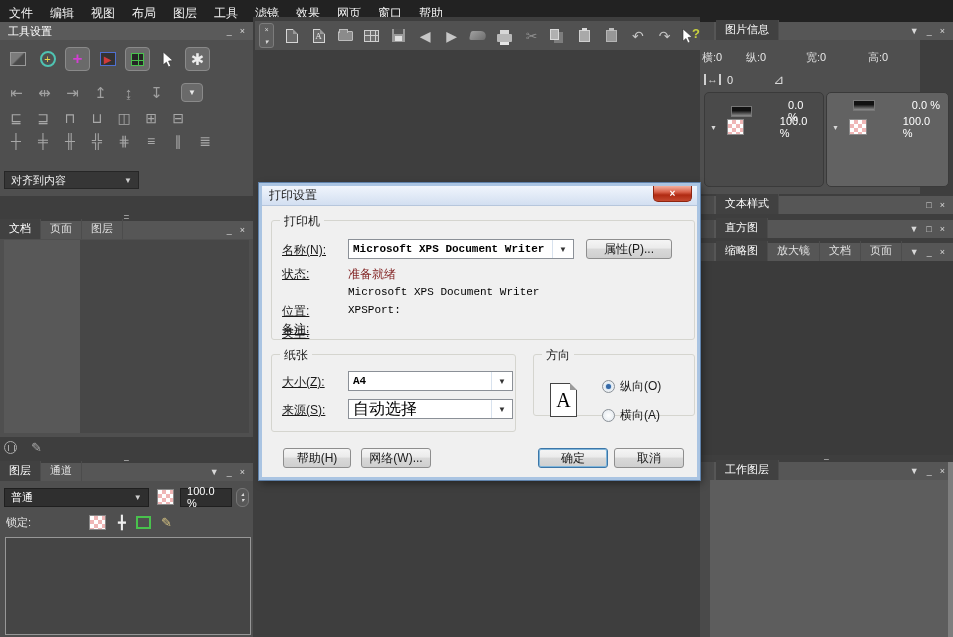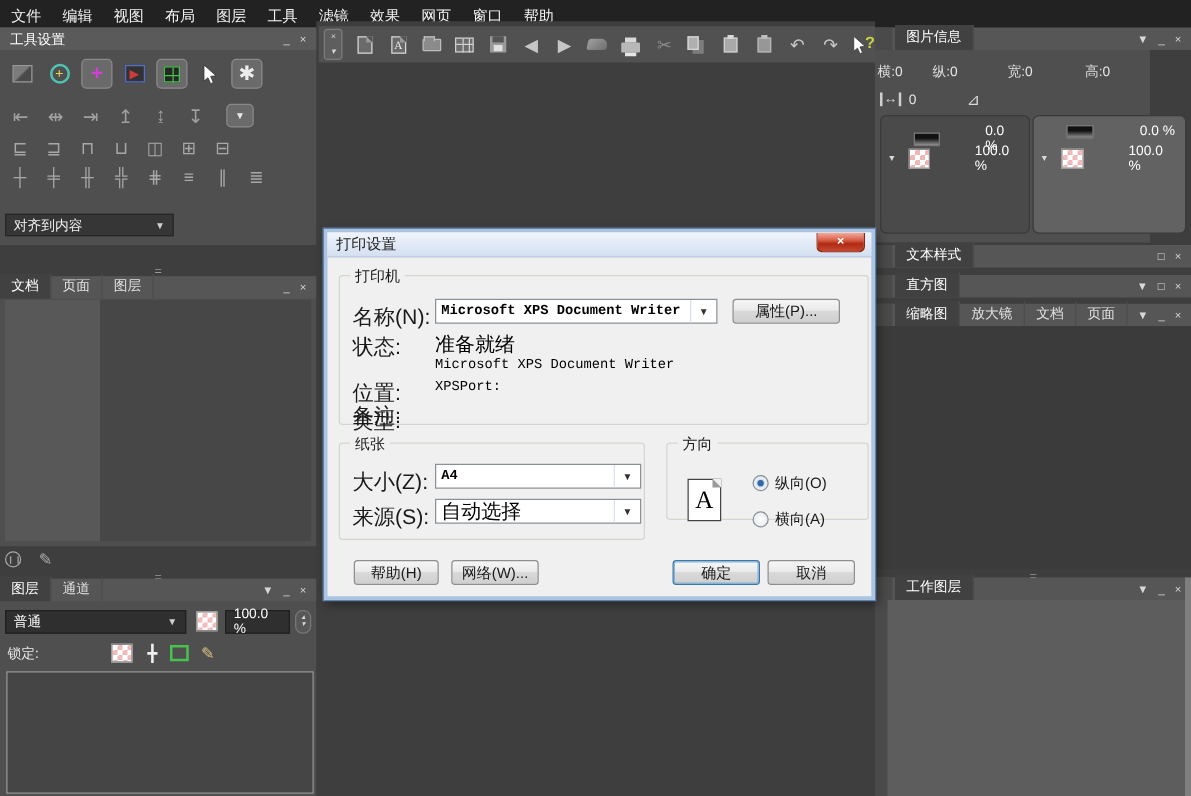--- a/index.html
+++ b/index.html
@@ -117,23 +117,23 @@
   .viewtabs-body { left:700px; top:261px; width:253px; height:194px; background:#3b3b3b; }
   .work-body { left:700px; top:480px; width:253px; height:157px; background:#5d5d5d; border-left:10px solid #4a4a4a; }
   .redge { left:948px; top:462px; width:5px; height:175px; background:#7e7e7e; }
 
   
   .dialog { left:259px; top:183px; width:441px; height:297px; background:#f0f0f0; border:3px solid #aac4e2; outline:1px solid #5f82ab; box-shadow:2px 3px 8px rgba(0,0,0,.45); }
   .dtitle { height:20px; background:linear-gradient(#f0f5fc,#d3dff1); border-bottom:1px solid #b6c6dc; display:flex; align-items:center; padding-left:7px; font-size:12px; color:#222; position:relative; }
   .dclose { position:absolute; right:5px; top:0; width:39px; height:16px; background:linear-gradient(#f2b0a0,#d9614a 40%,#b02a12 60%,#c4482f); border:1px solid #8e2510; border-top:none; border-radius:0 0 5px 5px; color:#fff; font-size:10px; font-weight:bold; display:flex; align-items:center; justify-content:center; cursor:pointer; }
   .group { position:absolute; border:1px solid #d5d5cf; border-radius:3px; }
   .glabel { position:absolute; top:-8px; left:8px; background:#f0f0f0; padding:0 4px; font-size:12px; color:#1a1a1a; }
-  .dlabel { position:absolute; font-size:17px; color:#1a1a1a; }
+  .dlabel { position:absolute; font-size:12px; color:#1a1a1a;text-decoration:underline; }
   .dvalue-mono { position:absolute; font-size:11px; color:#000; font-family:"Liberation Mono",monospace; }
-  .dvalue { position:absolute; font-size:16px; color:#000000; }
+  .dvalue { position:absolute; font-size:12px; color:#7f1d1d; }
   .combo { position:absolute; height:20px; background:#fff; border:1px solid #8b9097; display:flex; align-items:center; padding:0 4px; font-size:11px; color:#000; cursor:pointer; }
   .combo .cmono { font-family:"Liberation Mono",monospace; font-weight:bold; font-size:11px; }
   .combo .csans { font-size:16px; }
   .combo .carr { margin-left:auto; font-size:8px; color:#333; padding-left:6px; border-left:1px solid #d8e2ee; align-self:stretch; display:flex; align-items:center; padding-right:2px; }
   .dbtn { position:absolute; height:20px; background:linear-gradient(#f5f5f5,#ebebeb 45%,#d9d9d9 50%,#cfcfcf); border:1px solid #8e8e8e; border-radius:3px; font-size:12px; color:#1a1a1a; display:flex; align-items:center; justify-content:center; cursor:pointer; }
   .dbtn.default { border:1px solid #3c76a8; box-shadow:0 0 0 1px #7fb5da inset; }
   .radio { position:absolute; display:flex; align-items:center; gap:5px; font-size:12px; color:#1a1a1a; cursor:pointer; }
   .rdot { width:13px; height:13px; border-radius:50%; border:1px solid #8a9097; background:radial-gradient(#fefefe,#dfe6ec); position:relative; }
   .rdot.on:after { content:""; position:absolute; left:3px; top:3px; width:5px; height:5px; border-radius:50%; background:#3468a6; box-shadow:0 0 2px #69a0d8; }
   .pagea { position:absolute; left:16px; top:28px; width:27px; height:34px; background:#fff; border:1px solid #444; display:flex; align-items:center; justify-content:center; font-family:"Liberation Serif",serif; font-size:20px; color:#000; }

